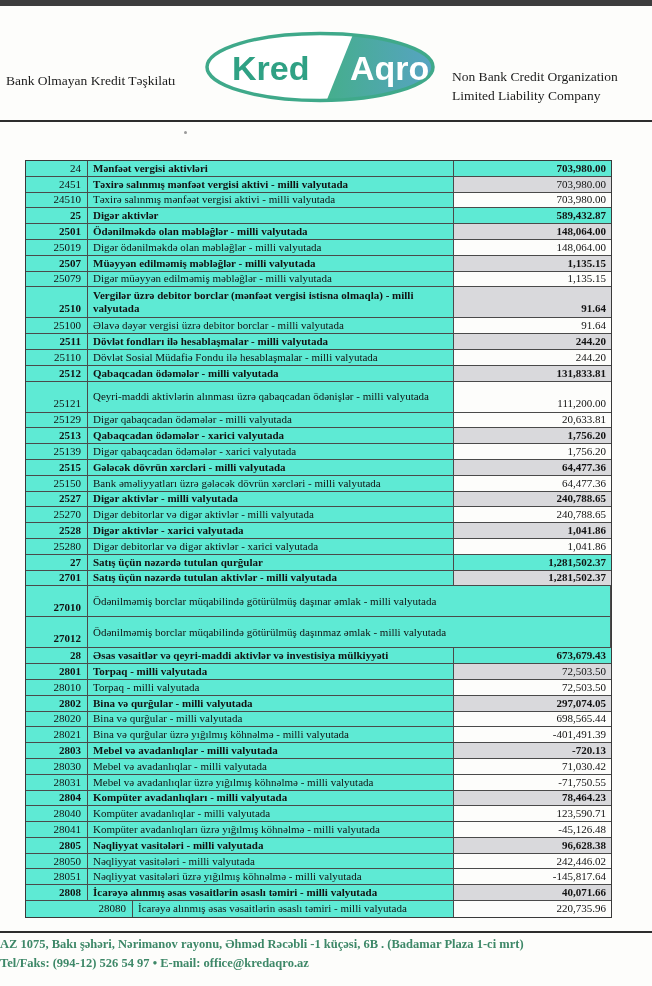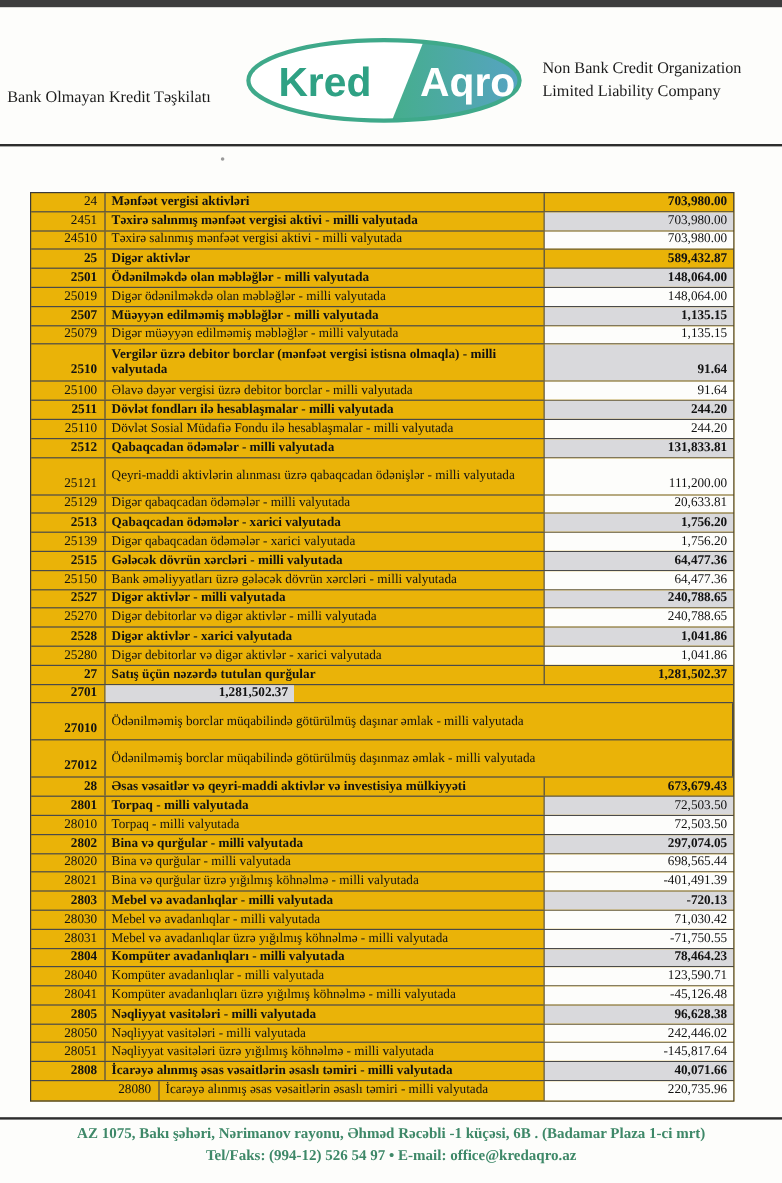--- a/index.html
+++ b/index.html
@@ -4,28 +4,28 @@
 <style>
   html,body{margin:0;padding:0;}
   body{
     width:652px;height:986px;position:relative;
     background:#fdfdfb;
     font-family:"Liberation Serif", serif;
     overflow:hidden;
   }
   .top-bar{position:absolute;left:0;top:0;width:652px;height:6px;background:#3d3d3d;}
   .hdr-left{position:absolute;left:6px;top:52px;font-size:13.5px;line-height:18.5px;color:#1c1c1c;margin-top:20px;}
-  .hdr-right{position:absolute;left:452px;top:48px;font-size:13.5px;line-height:18.5px;color:#1c1c1c;}
+  .hdr-right{position:absolute;left:452px;top:68px;font-size:13.5px;line-height:18.5px;color:#1c1c1c;}
   .logo-wrap{position:absolute;left:204px;top:30px;width:232px;height:74px;}
   .hdr-rule{position:absolute;left:0;top:120px;width:652px;height:2px;background:#2d2d2d;}
   .scan-dot{position:absolute;left:184px;top:131px;width:3px;height:3px;border-radius:50%;background:#9a9a9a;}
 
   .acct-table{
     position:absolute;left:25px;top:160px;width:587px;
-    border:1.5px solid #3a3a3a;background:#eab308;
+    border:1.5px solid #3a3a3a;background:#5eead4;
     box-sizing:border-box;
   }
   .row{display:flex;height:15.8px;border-bottom:1px solid #4a4a4a;box-sizing:border-box;}
   .row:last-child{border-bottom:none;margin-left:45px;}
   .row.tl{height:31px;}
   .cell{font-size:11px;line-height:13px;color:#121212;overflow:hidden;box-sizing:border-box;}
   .code{
     width:62px;padding:0 6px 0 2px;border-right:1px solid #4a4a4a;
     display:flex;align-items:center;justify-content:flex-end;
   }
@@ -36,21 +36,21 @@
   .value{
     width:157px;padding:0 5px;
     display:flex;align-items:center;justify-content:flex-end;
   }
   .row.tl .code,.row.tl .value{align-items:flex-end;padding-bottom:2px;}
   .b{font-weight:bold;}
   .bg-gray{background:#d9d9dc;}
   .bg-white{background:#fdfdfb;}
 
   .ftr-rule{position:absolute;left:0;top:931px;width:652px;height:2px;background:#2d2d2d;}
-  .ftr-line{position:absolute;left:0;width:652px;text-align:center;font-weight:bold;
+  .ftr-line{position:absolute;left:0;width:652px;text-align:left;font-weight:bold;
             font-size:12.5px;color:#3e8868;}
   .ftr-line.l1{top:937px;}
   .ftr-line.l2{top:956px;}
 </style>
 </head>
 <body>
 
 <div class="top-bar"></div>
 
 <div class="hdr-left">
@@ -200,20 +200,21 @@
       <div class="cell label">Digər debitorlar və digər aktivlər - xarici valyutada</div>
       <div class="cell value bg-white">1,041.86</div>
     </div>
     <div class="row">
       <div class="cell code b">27</div>
       <div class="cell label b">Satış üçün nəzərdə tutulan qurğular</div>
       <div class="cell value b">1,281,502.37</div>
     </div>
     <div class="row">
       <div class="cell code b">2701</div>
+      <div class="cell label b">Satış üçün nəzərdə tutulan aktivlər - milli valyutada</div>
       <div class="cell value bg-gray b">1,281,502.37</div>
     </div>
     <div class="row tl">
       <div class="cell code b">27010</div>
       <div class="cell label">Ödənilməmiş borclar müqabilində götürülmüş daşınar əmlak - milli valyutada</div>
     </div>
     <div class="row tl">
       <div class="cell code b">27012</div>
       <div class="cell label">Ödənilməmiş borclar müqabilində götürülmüş daşınmaz əmlak - milli valyutada</div>
     </div>

